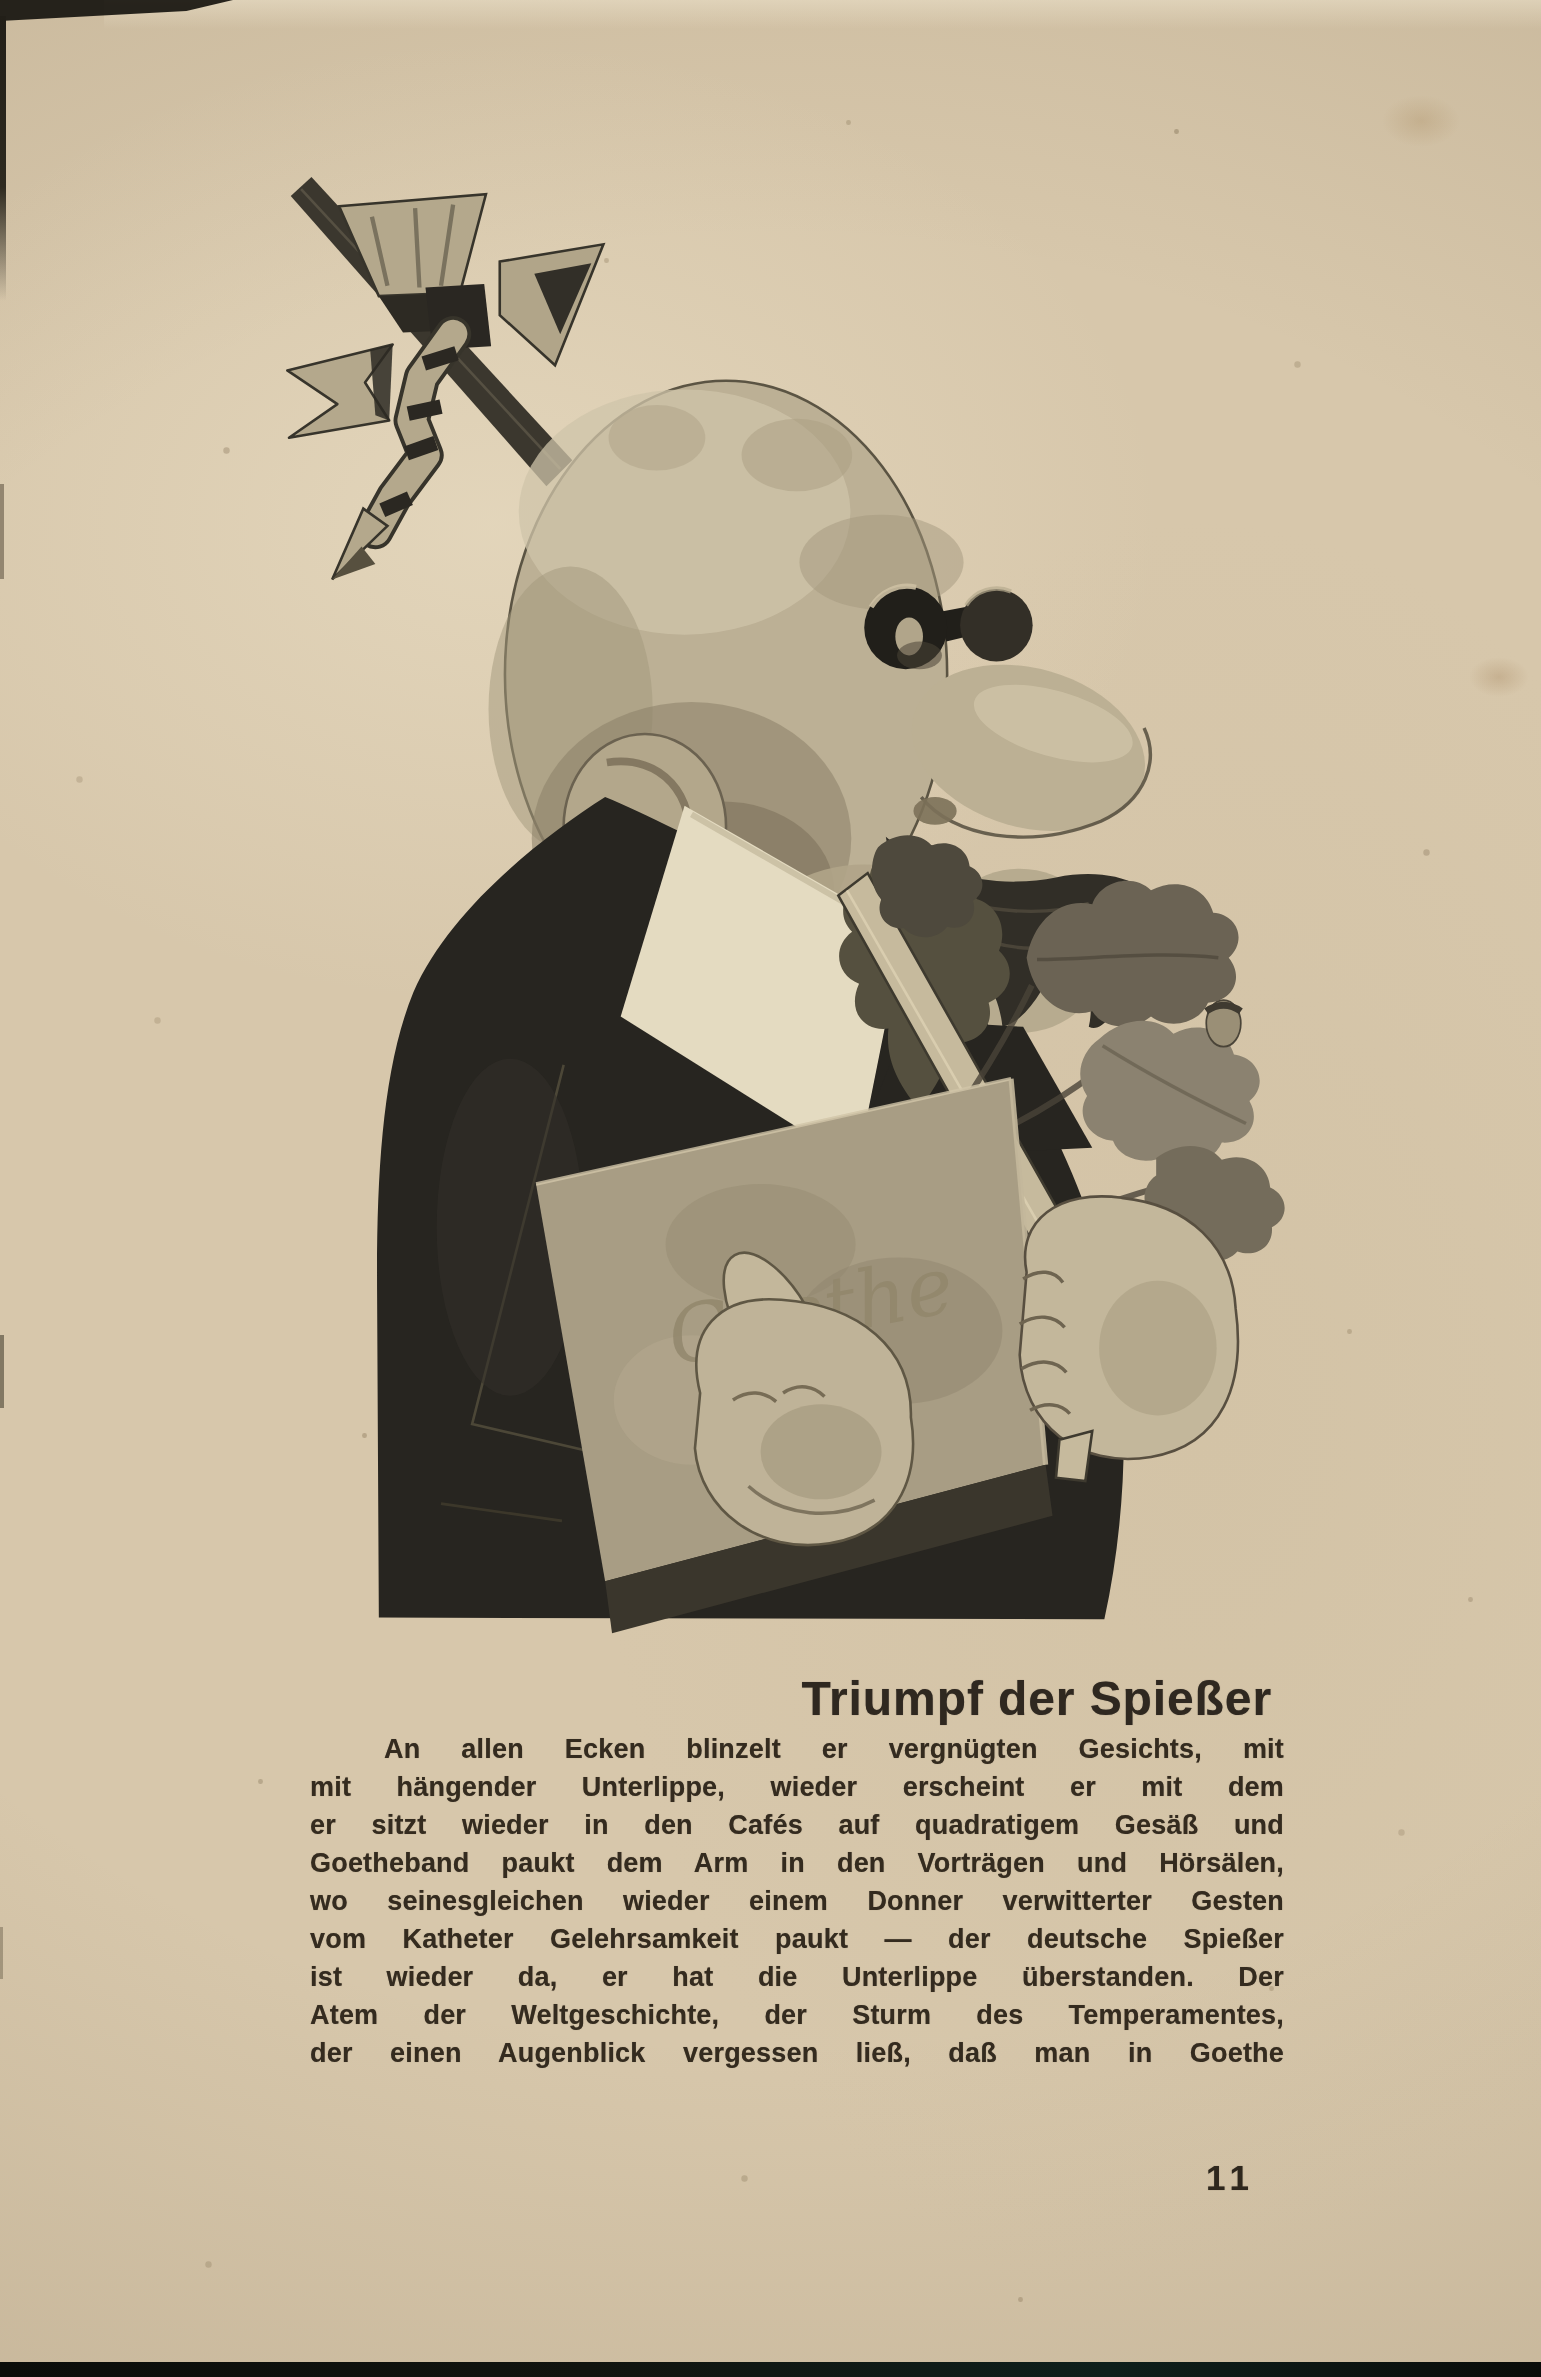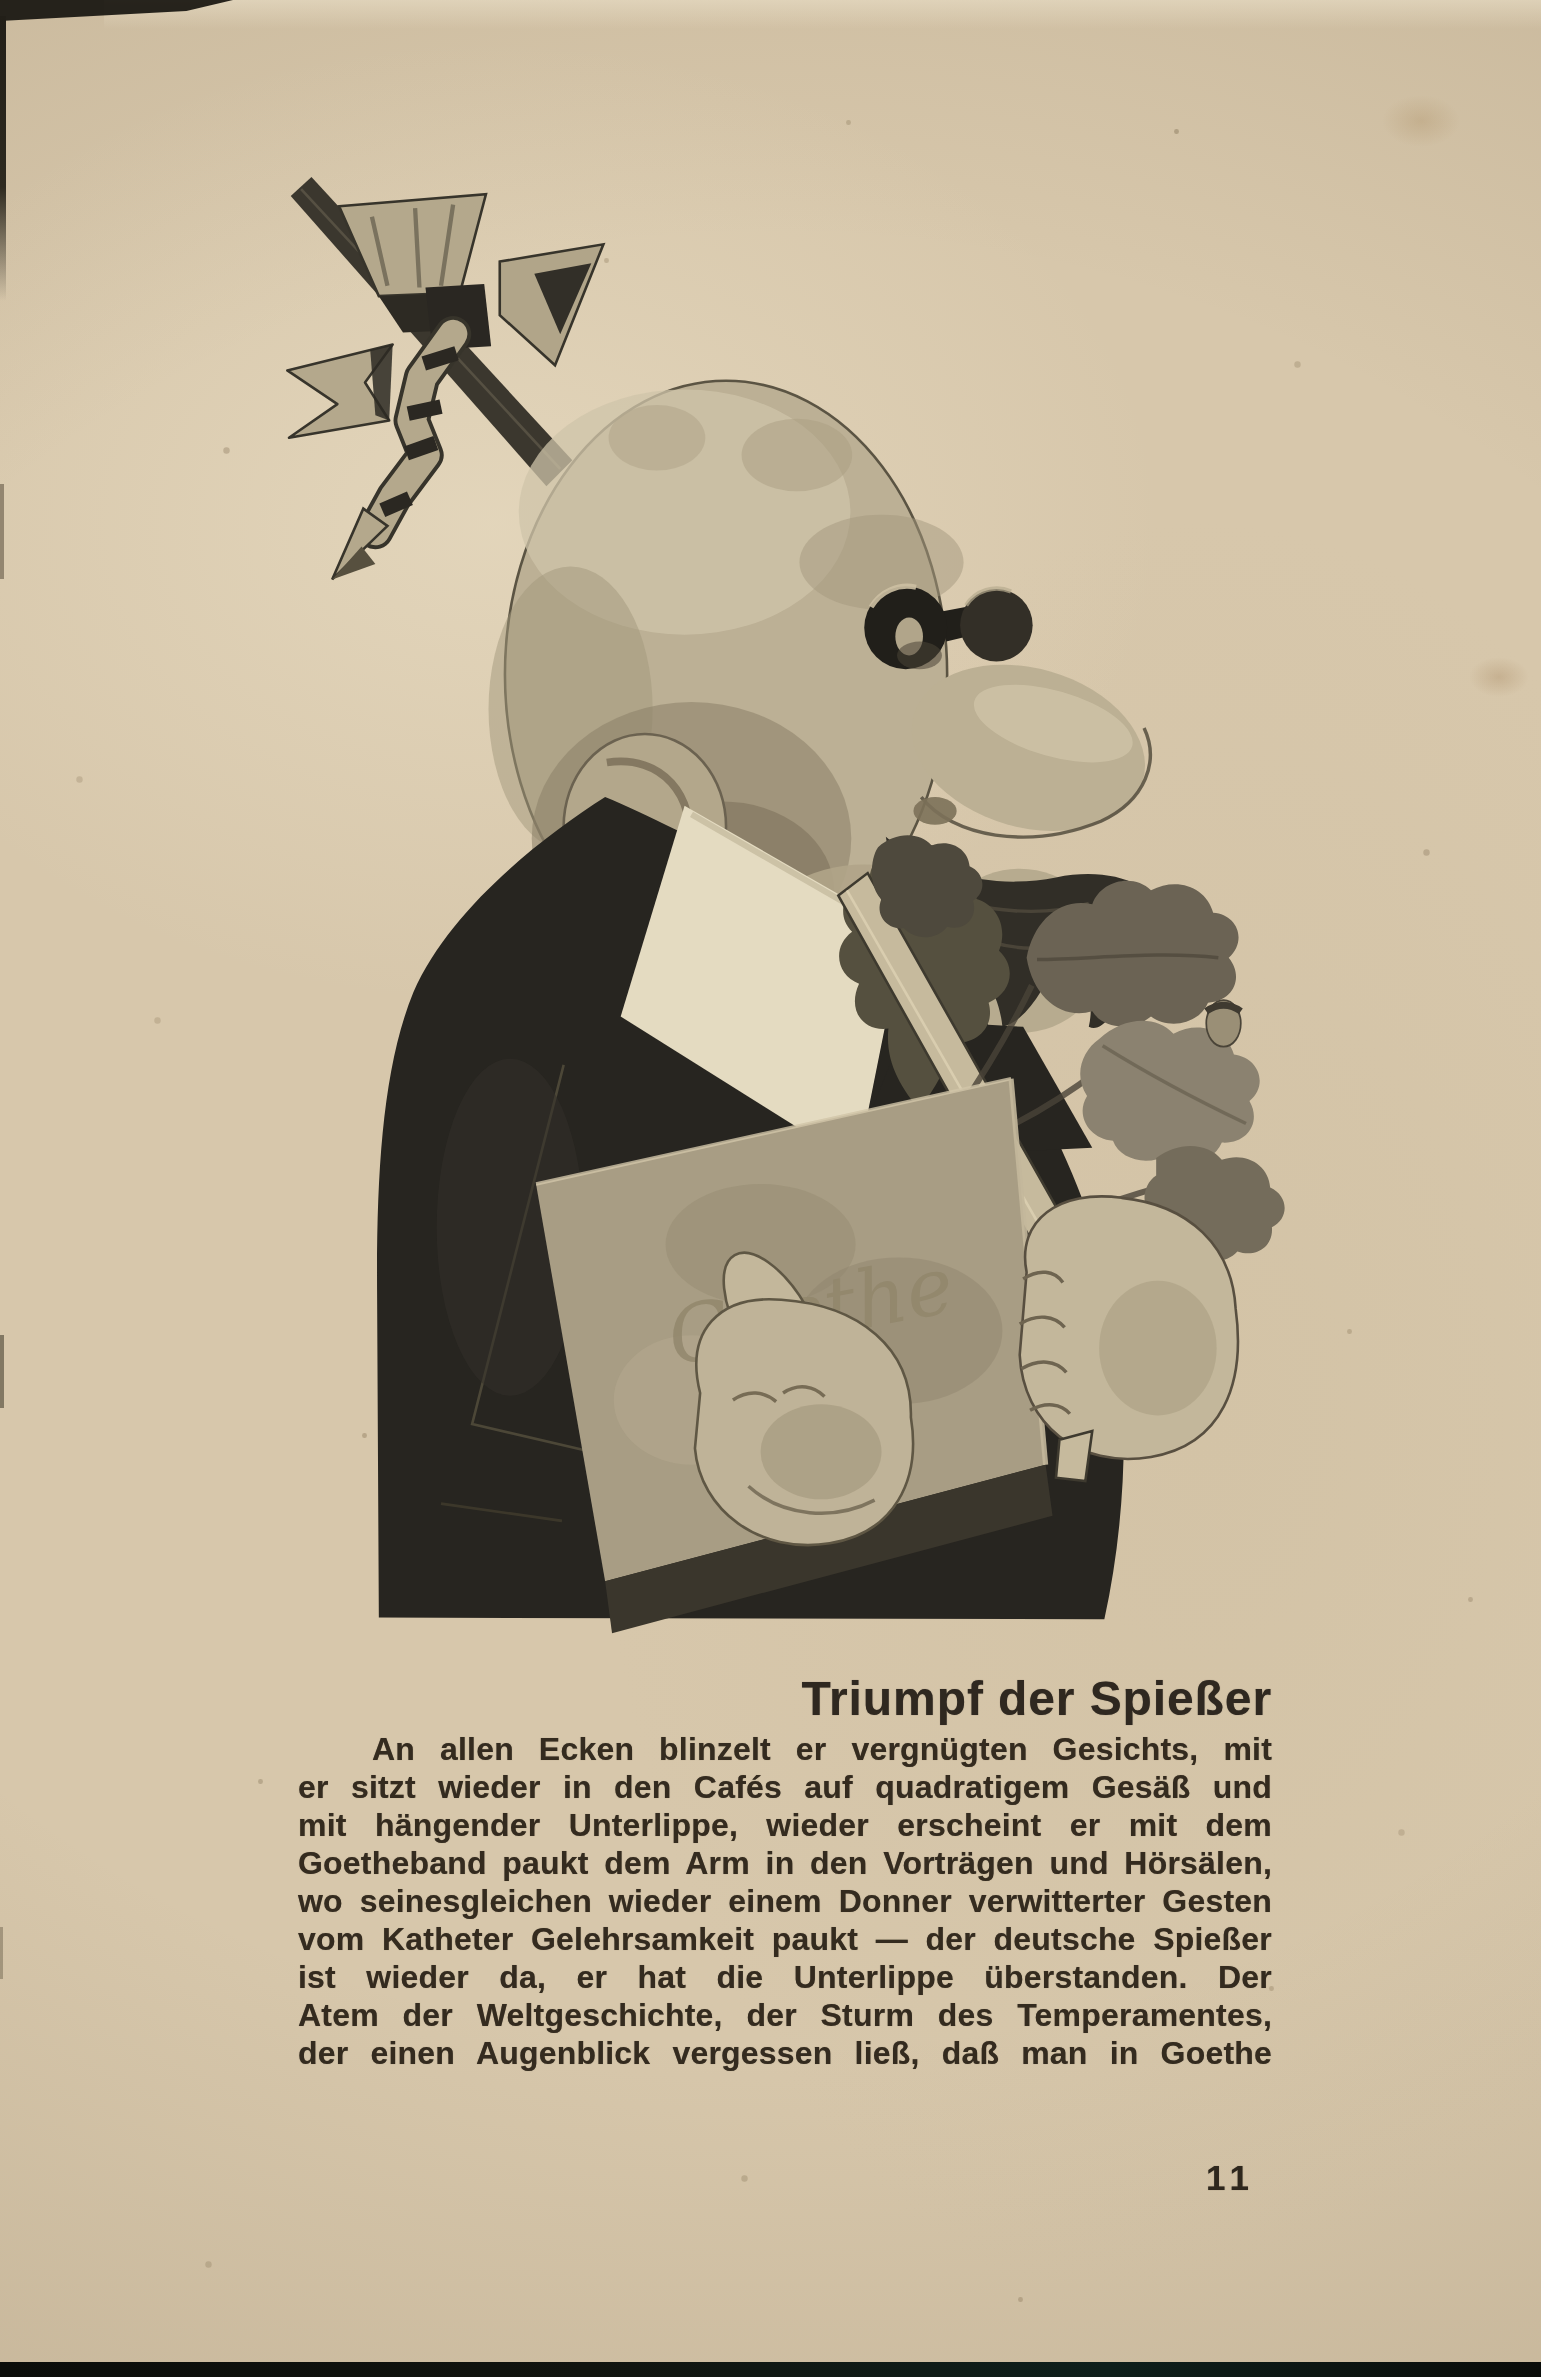--- a/index.html
+++ b/index.html
@@ -40,22 +40,22 @@
       449px 2056px 0 0.9px rgba(110,90,60,.2), 207px 2263px 0 1.7px rgba(110,90,60,.22),
       1469px 1598px 0 0.9px rgba(110,90,60,.26), 78px 778px 0 1.7px rgba(110,90,60,.2),
       553px 665px 0 0.9px rgba(110,90,60,.18), 1270px 1987px 0 0.9px rgba(110,90,60,.25);}
   
   .illustration{position:absolute;left:156px;top:156px;width:1166px;height:1486px;}
   
   .title{
     position:absolute;left:298px;top:1671px;width:974px;text-align:right;
     font-size:48px;font-weight:700;letter-spacing:0.9px;color:#2f2820;
     text-shadow:0 0 0.9px rgba(47,40,32,.55);}
-  .bodytext{position:absolute;left:298px;top:1730px;width:974px;color:#342b1f;
-    font-size:32px;font-weight:700;letter-spacing:0.2px;
+  .bodytext{position:absolute;left:310px;top:1730px;width:974px;color:#342b1f;
+    font-size:27px;font-weight:700;letter-spacing:0.2px;
     text-shadow:0 0 0.7px rgba(52,43,31,.5);}
   .bodytext .line{height:38px;line-height:38px;white-space:nowrap;
     text-align:justify;text-align-last:justify;}
   .bodytext .line:first-child{padding-left:74px;}
   .pagenum{position:absolute;left:1206px;top:2158px;font-size:35px;font-weight:700;
     letter-spacing:6px;color:#2e271d;text-shadow:0 0 0.9px rgba(46,39,29,.5);}
 </style>
 </head>
 <body>
 
@@ -231,22 +231,22 @@
       <path d="M 1004 1300 C 1022 1288 1040 1290 1050 1304 M 1000 1352 C 1020 1340 1040 1342 1052 1356
                M 1002 1404 C 1022 1392 1042 1394 1054 1408 M 1012 1452 C 1030 1442 1048 1444 1058 1456" stroke="#6e6450" stroke-width="4" fill="none"></path>
       <polygon points="1046,1486 1084,1476 1076,1534 1042,1530" fill="#c6ba9d" stroke="#3e3a2f" stroke-width="3"></polygon>
     </g>
   </svg>
 
   <div class="title">Triumpf der Spießer</div>
 
   <div class="bodytext">
     <div class="line">An allen Ecken blinzelt er vergnügten Gesichts, mit</div>
+    <div class="line">mit hängender Unterlippe, wieder erscheint er mit dem</div>
     <div class="line">er sitzt wieder in den Cafés auf quadratigem Gesäß und</div>
-    <div class="line">mit hängender Unterlippe, wieder erscheint er mit dem</div>
     <div class="line">Goetheband paukt dem Arm in den Vorträgen und Hörsälen,</div>
     <div class="line">wo seinesgleichen wieder einem Donner verwitterter Gesten</div>
     <div class="line">vom Katheter Gelehrsamkeit paukt — der deutsche Spießer</div>
     <div class="line">ist wieder da, er hat die Unterlippe überstanden.  Der</div>
     <div class="line">Atem der Weltgeschichte, der Sturm des Temperamentes,</div>
     <div class="line">der einen Augenblick vergessen ließ, daß man in Goethe</div>
   </div>
 
   <div class="pagenum">11</div>
 

